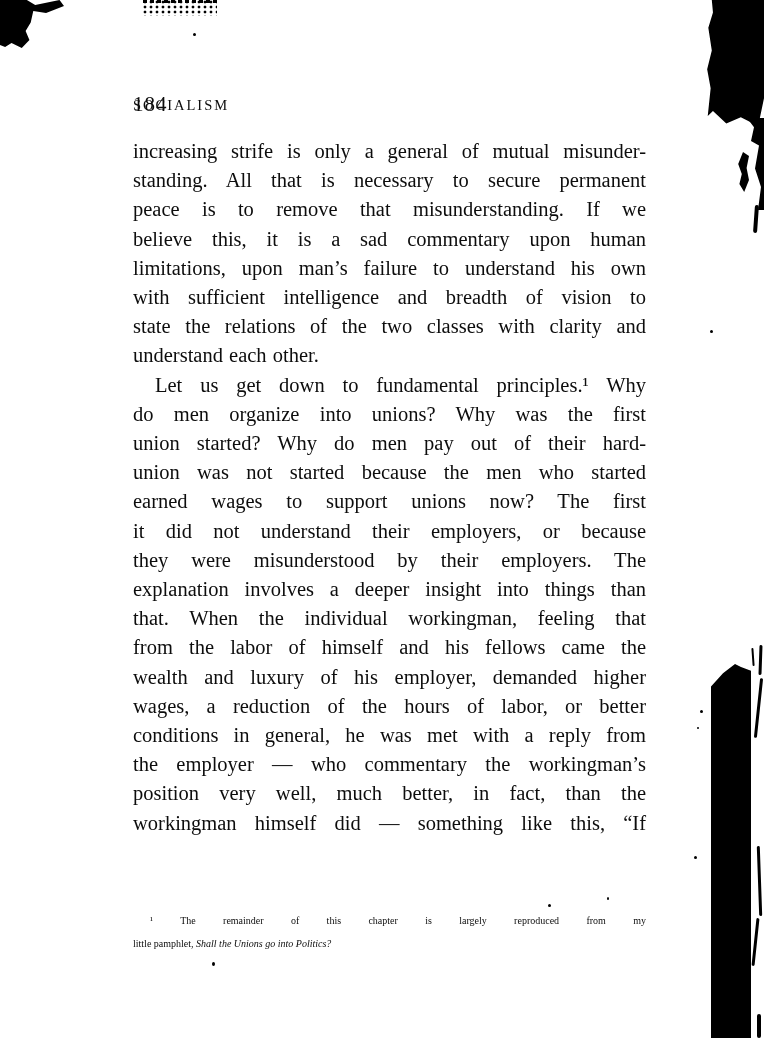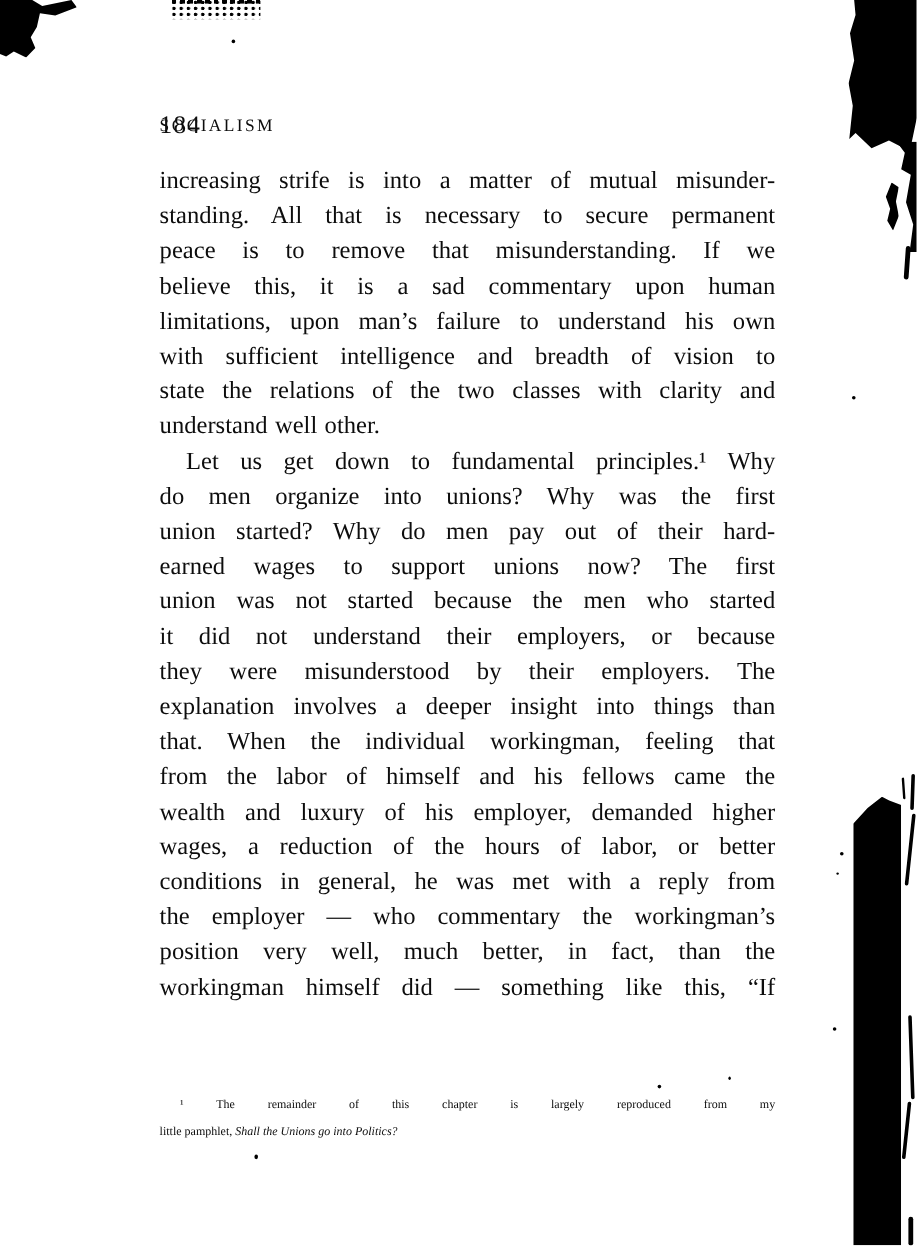--- a/index.html
+++ b/index.html
@@ -86,35 +86,35 @@
 </head>
 <body>
 
 <div class="page-header">
   <span class="page-number">184</span>
   <div class="running-title">SOCIALISM</div>
 </div>
 
 <div class="body-text">
     <div>
-      <div class="line">increasing strife is into a matter of mutual misunder-</div>
+      <div class="line">increasing strife is only a general of mutual misunder-</div>
       <div class="line">standing. All that is necessary to secure permanent</div>
       <div class="line">peace is to remove that misunderstanding. If we</div>
       <div class="line">believe this, it is a sad commentary upon human</div>
       <div class="line">limitations, upon man’s failure to understand his own</div>
       <div class="line">with sufficient intelligence and breadth of vision to</div>
       <div class="line">state the relations of the two classes with clarity and</div>
-      <div class="line lastline">understand well other.</div>
+      <div class="line lastline">understand each other.</div>
     </div>
     <div>
       <div class="line indent">Let us get down to fundamental principles.¹ Why</div>
       <div class="line">do men organize into unions? Why was the first</div>
       <div class="line">union started? Why do men pay out of their hard-</div>
+      <div class="line">union was not started because the men who started</div>
       <div class="line">earned wages to support unions now? The first</div>
-      <div class="line">union was not started because the men who started</div>
       <div class="line">it did not understand their employers, or because</div>
       <div class="line">they were misunderstood by their employers. The</div>
       <div class="line">explanation involves a deeper insight into things than</div>
       <div class="line">that. When the individual workingman, feeling that</div>
       <div class="line">from the labor of himself and his fellows came the</div>
       <div class="line">wealth and luxury of his employer, demanded higher</div>
       <div class="line">wages, a reduction of the hours of labor, or better</div>
       <div class="line">conditions in general, he was met with a reply from</div>
       <div class="line">the employer — who commentary the workingman’s</div>
       <div class="line">position very well, much better, in fact, than the</div>

